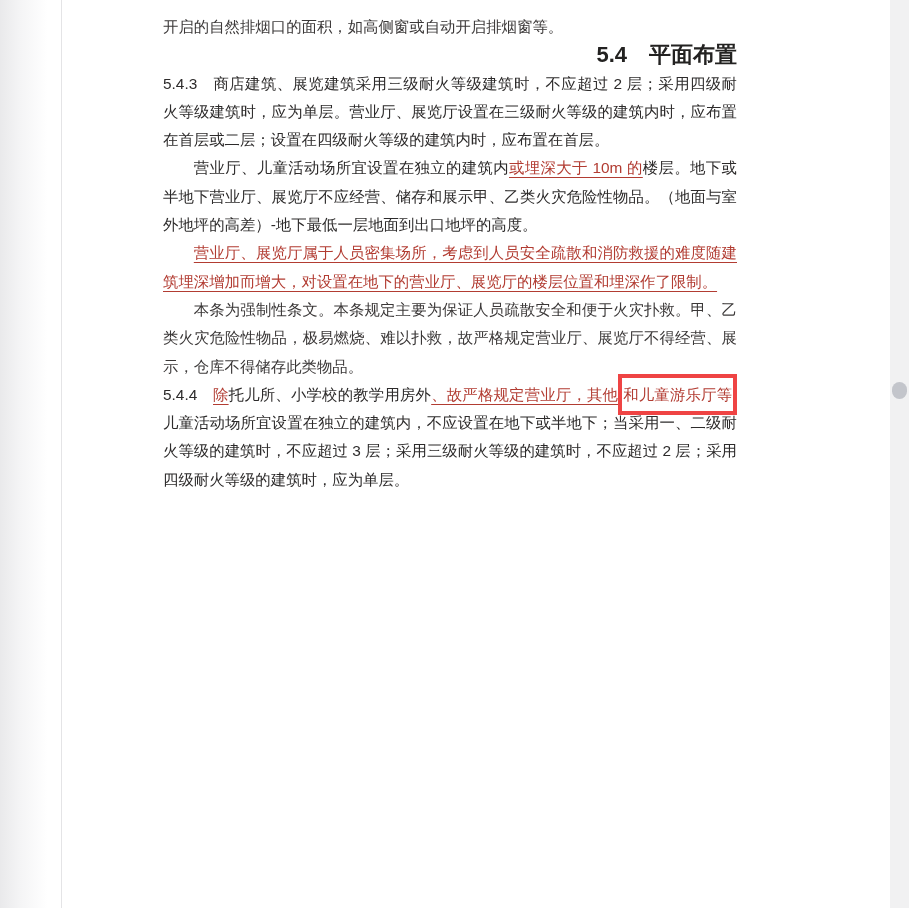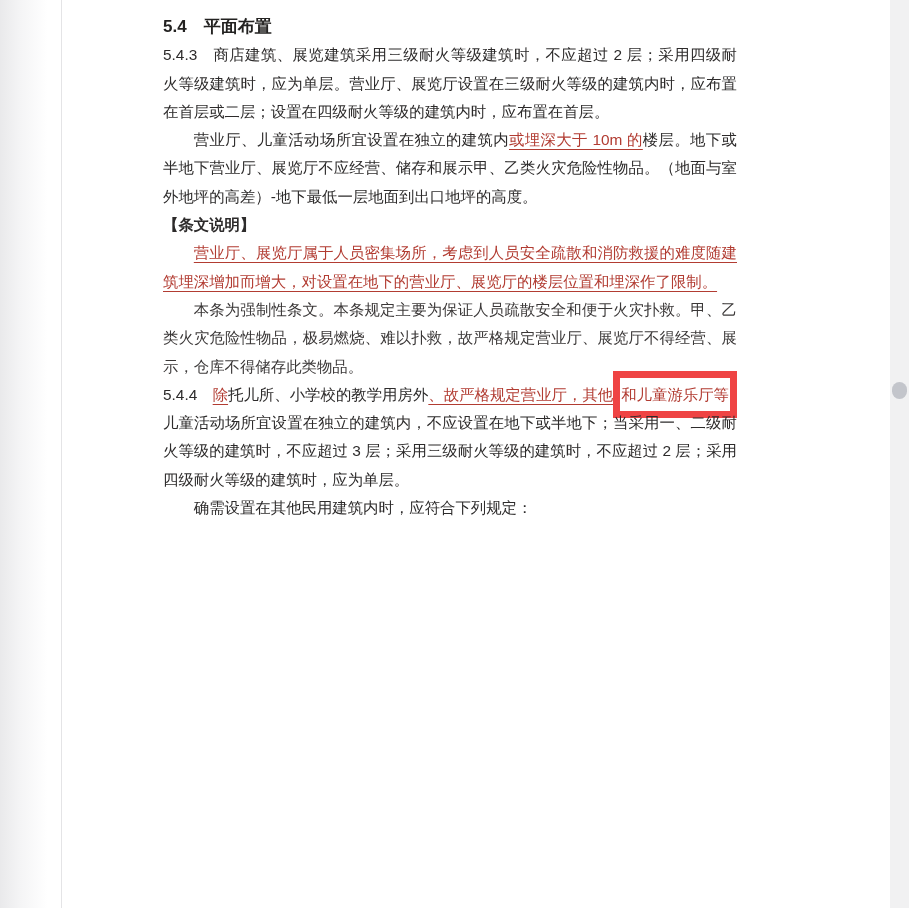--- a/index.html
+++ b/index.html
@@ -43,38 +43,38 @@
     color:#2d2b2b;
   }
   .label{
     font-family:"Liberation Serif","DejaVu Serif",serif;
     font-weight:bold;
     color:#2d2b2b;
   }
   .heading{
     font-family:"Liberation Sans","DejaVu Sans",sans-serif;
     font-weight:bold;
-    font-size:17px;
+    font-size:22px;
     color:#232221;
-    text-align:left;
+    text-align:right;
     margin:7px 0 5px 0;
   }
   .indent{text-indent:2em;}
   .gap{margin-top:4px;}
 
   .run-k{}
   .run-r{
     color:var(--red,#b23c32);
     text-decoration:underline;
     text-underline-offset:4px;
     text-decoration-thickness:1px;
   }
   .run-rb{
     color:var(--red,#b23c32);
-    border:7px solid #ef4444;
+    border:4px solid #ef4444;
     padding:8px 1px;
     margin-top:32px;
   }
 
   
   .scrollbar{
     position:absolute;right:0;top:0;bottom:0;width:19px;
     background:#f1f1f2;
   }
   .scroll-thumb{
@@ -84,27 +84,26 @@
   }
 </style>
 </head>
 <body>
 
 <div class="screen">
   <div class="left-gutter"></div>
 
   <div class="page">
     <div class="content" id="doc-content">
+        <p class="para song"><span class="run-k">开启的自然排烟口的面积，如高侧窗或自动开启排烟窗等。</span></p>
         <p class="para heading"><span class="run-k">5.4　平面布置</span></p>
         <p class="para hei"><span class="run-k">5.4.3　商店建筑、展览建筑采用三级耐火等级建筑时，不应超过 2 层；采用四级耐火等级建筑时，应为单层。营业厅、展览厅设置在三级耐火等级的建筑内时，应布置在首层或二层；设置在四级耐火等级的建筑内时，应布置在首层。</span></p>
         <p class="para hei indent"><span class="run-k">营业厅、儿童活动场所宜设置在独立的建筑内</span><span class="run-r">或埋深大于 10m 的</span><span class="run-k">楼层。地下或半地下营业厅、展览厅不应经营、储存和展示甲、乙类火灾危险性物品。（地面与室外地坪的高差）-地下最低一层地面到出口地坪的高度。</span></p>
-        <p class="para label"><span class="run-k">【条文说明】</span></p>
         <p class="para song indent"><span class="run-r">营业厅、展览厅属于人员密集场所，考虑到人员安全疏散和消防救援的难度随建筑埋深增加而增大，对设置在地下的营业厅、展览厅的楼层位置和埋深作了限制。</span></p>
         <p class="para song indent"><span class="run-k">本条为强制性条文。本条规定主要为保证人员疏散安全和便于火灾扑救。甲、乙类火灾危险性物品，极易燃烧、难以扑救，故严格规定营业厅、展览厅不得经营、展示，仓库不得储存此类物品。</span></p>
         <p class="para hei"><span class="run-k">5.4.4　</span><span class="run-r">除</span><span class="run-k">托儿所、小学校的教学用房外</span><span class="run-r">、故严格规定营业厅，其他</span><span class="run-rb">和儿童游乐厅等</span><span class="run-k">儿童活动场所宜设置在独立的建筑内，不应设置在地下或半地下；当采用一、二级耐火等级的建筑时，不应超过 3 层；采用三级耐火等级的建筑时，不应超过 2 层；采用四级耐火等级的建筑时，应为单层。</span></p>
-        <p class="para hei indent gap"><span class="run-k">确需设置在其他民用建筑内时，应符合下列规定：</span></p>
       </div>
   </div>
 
   <div class="scrollbar">
     <div class="scroll-thumb"></div>
   </div>
 </div>
 
 </body></html>

